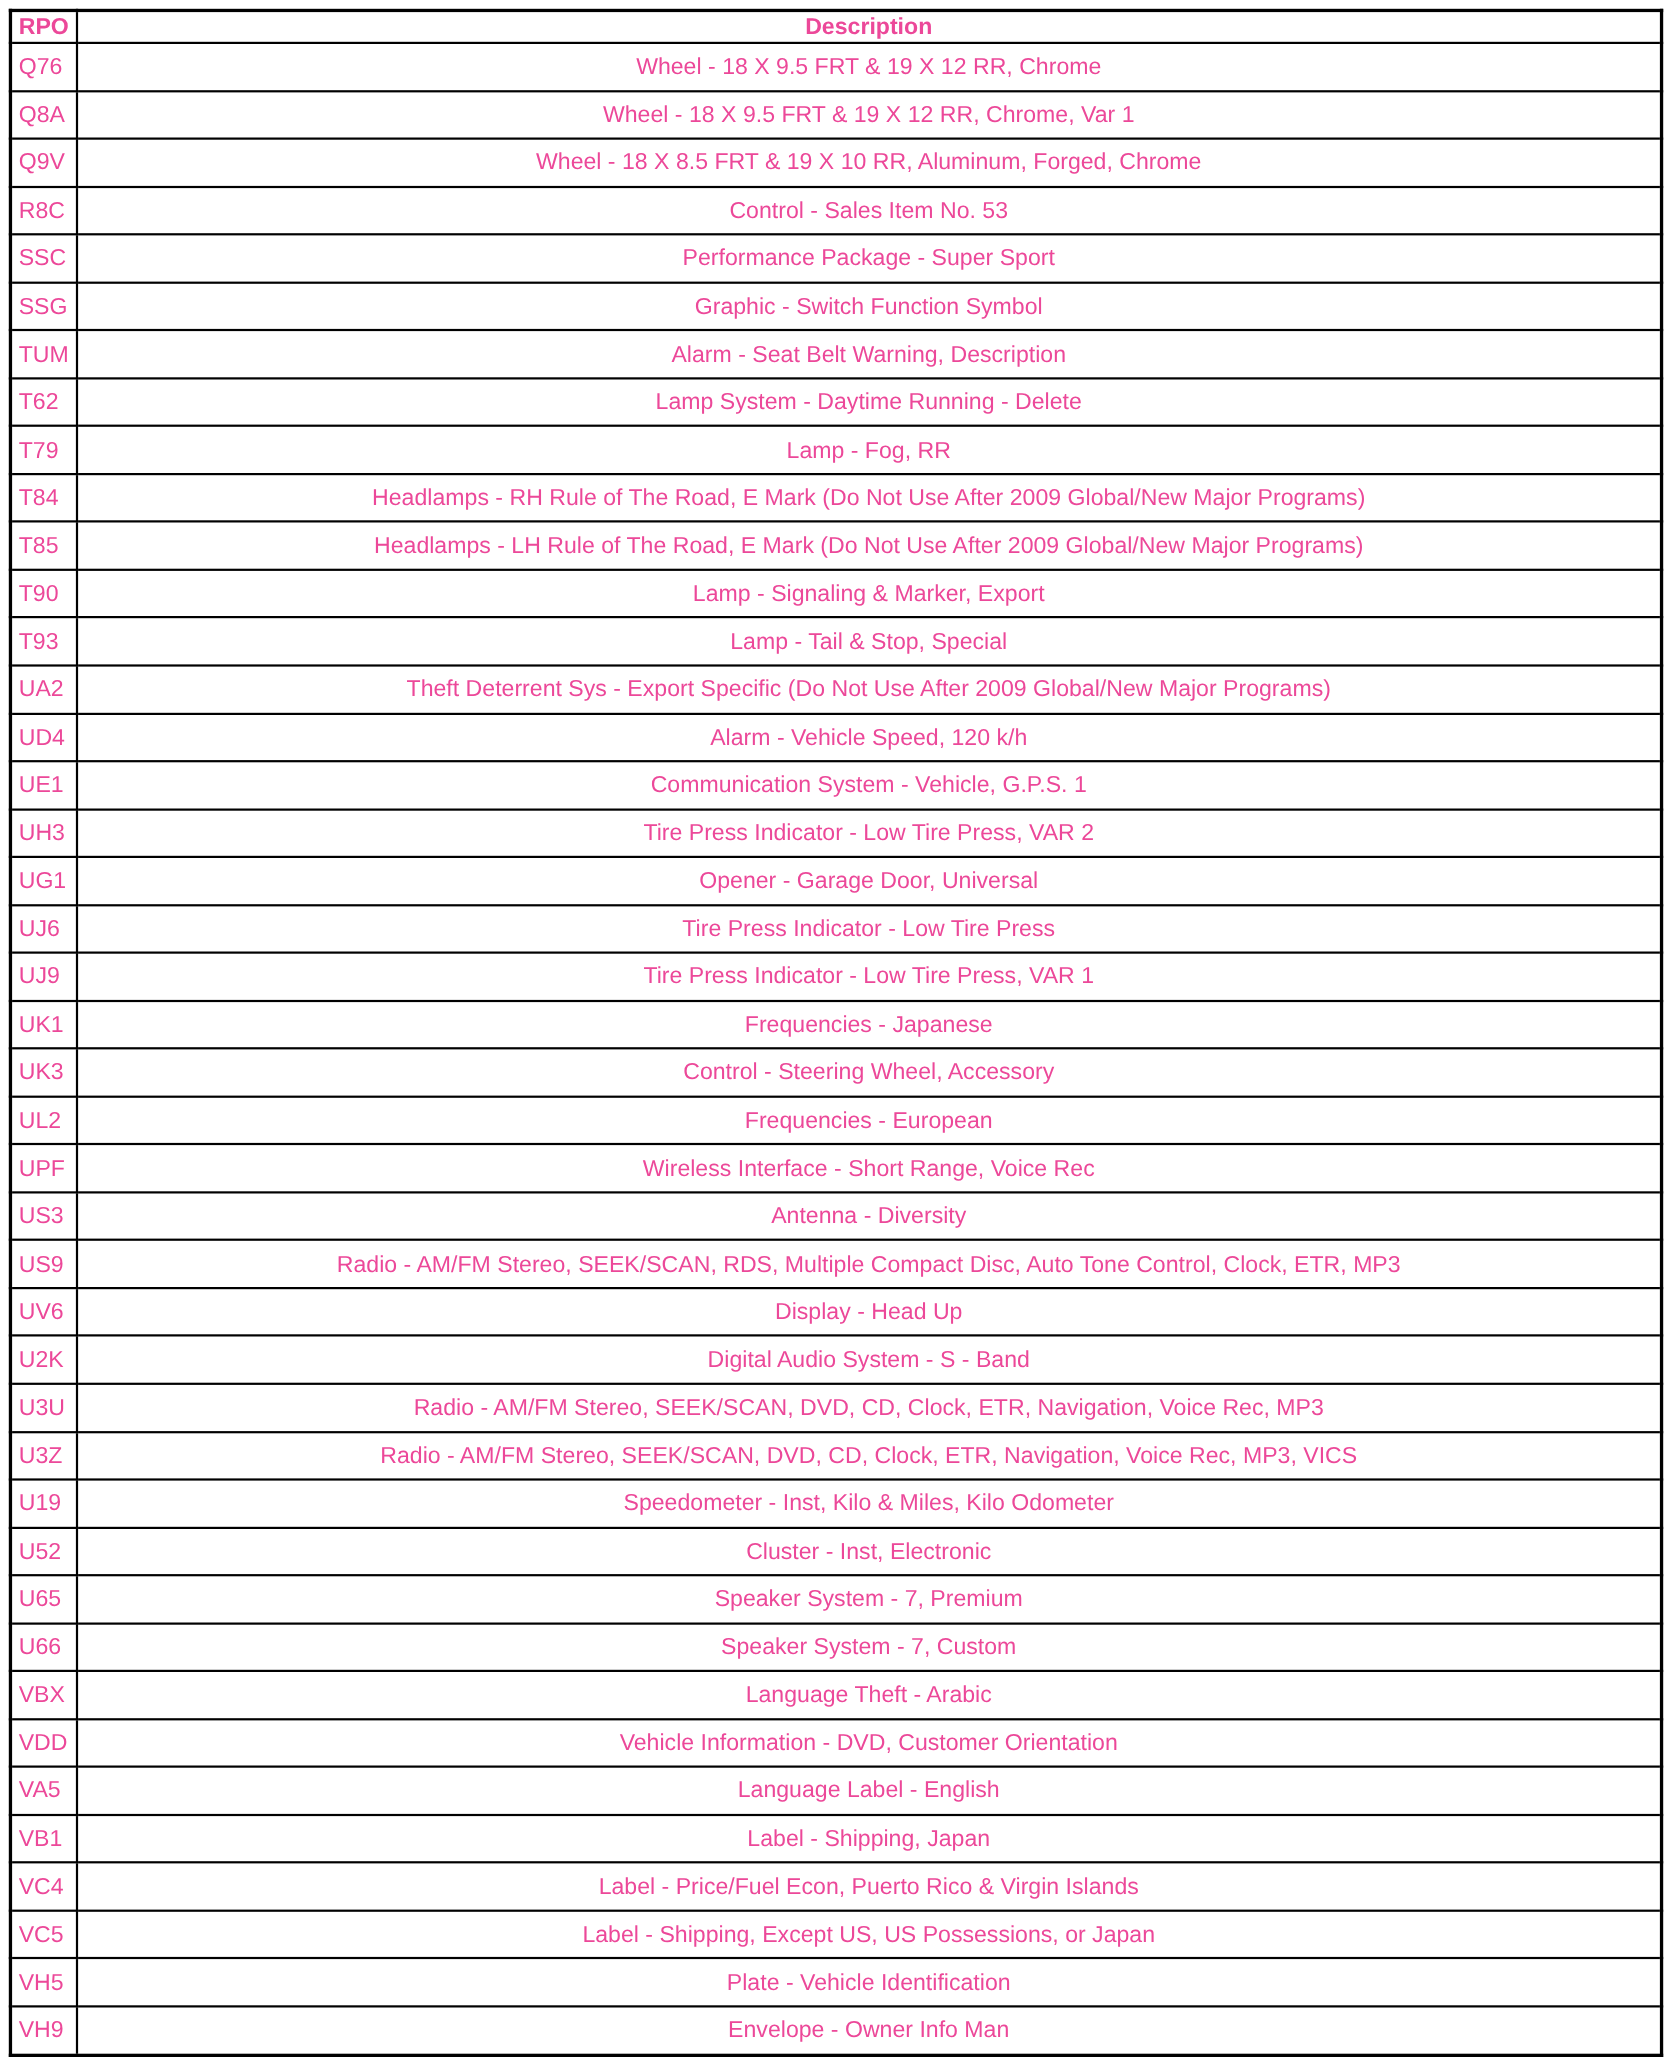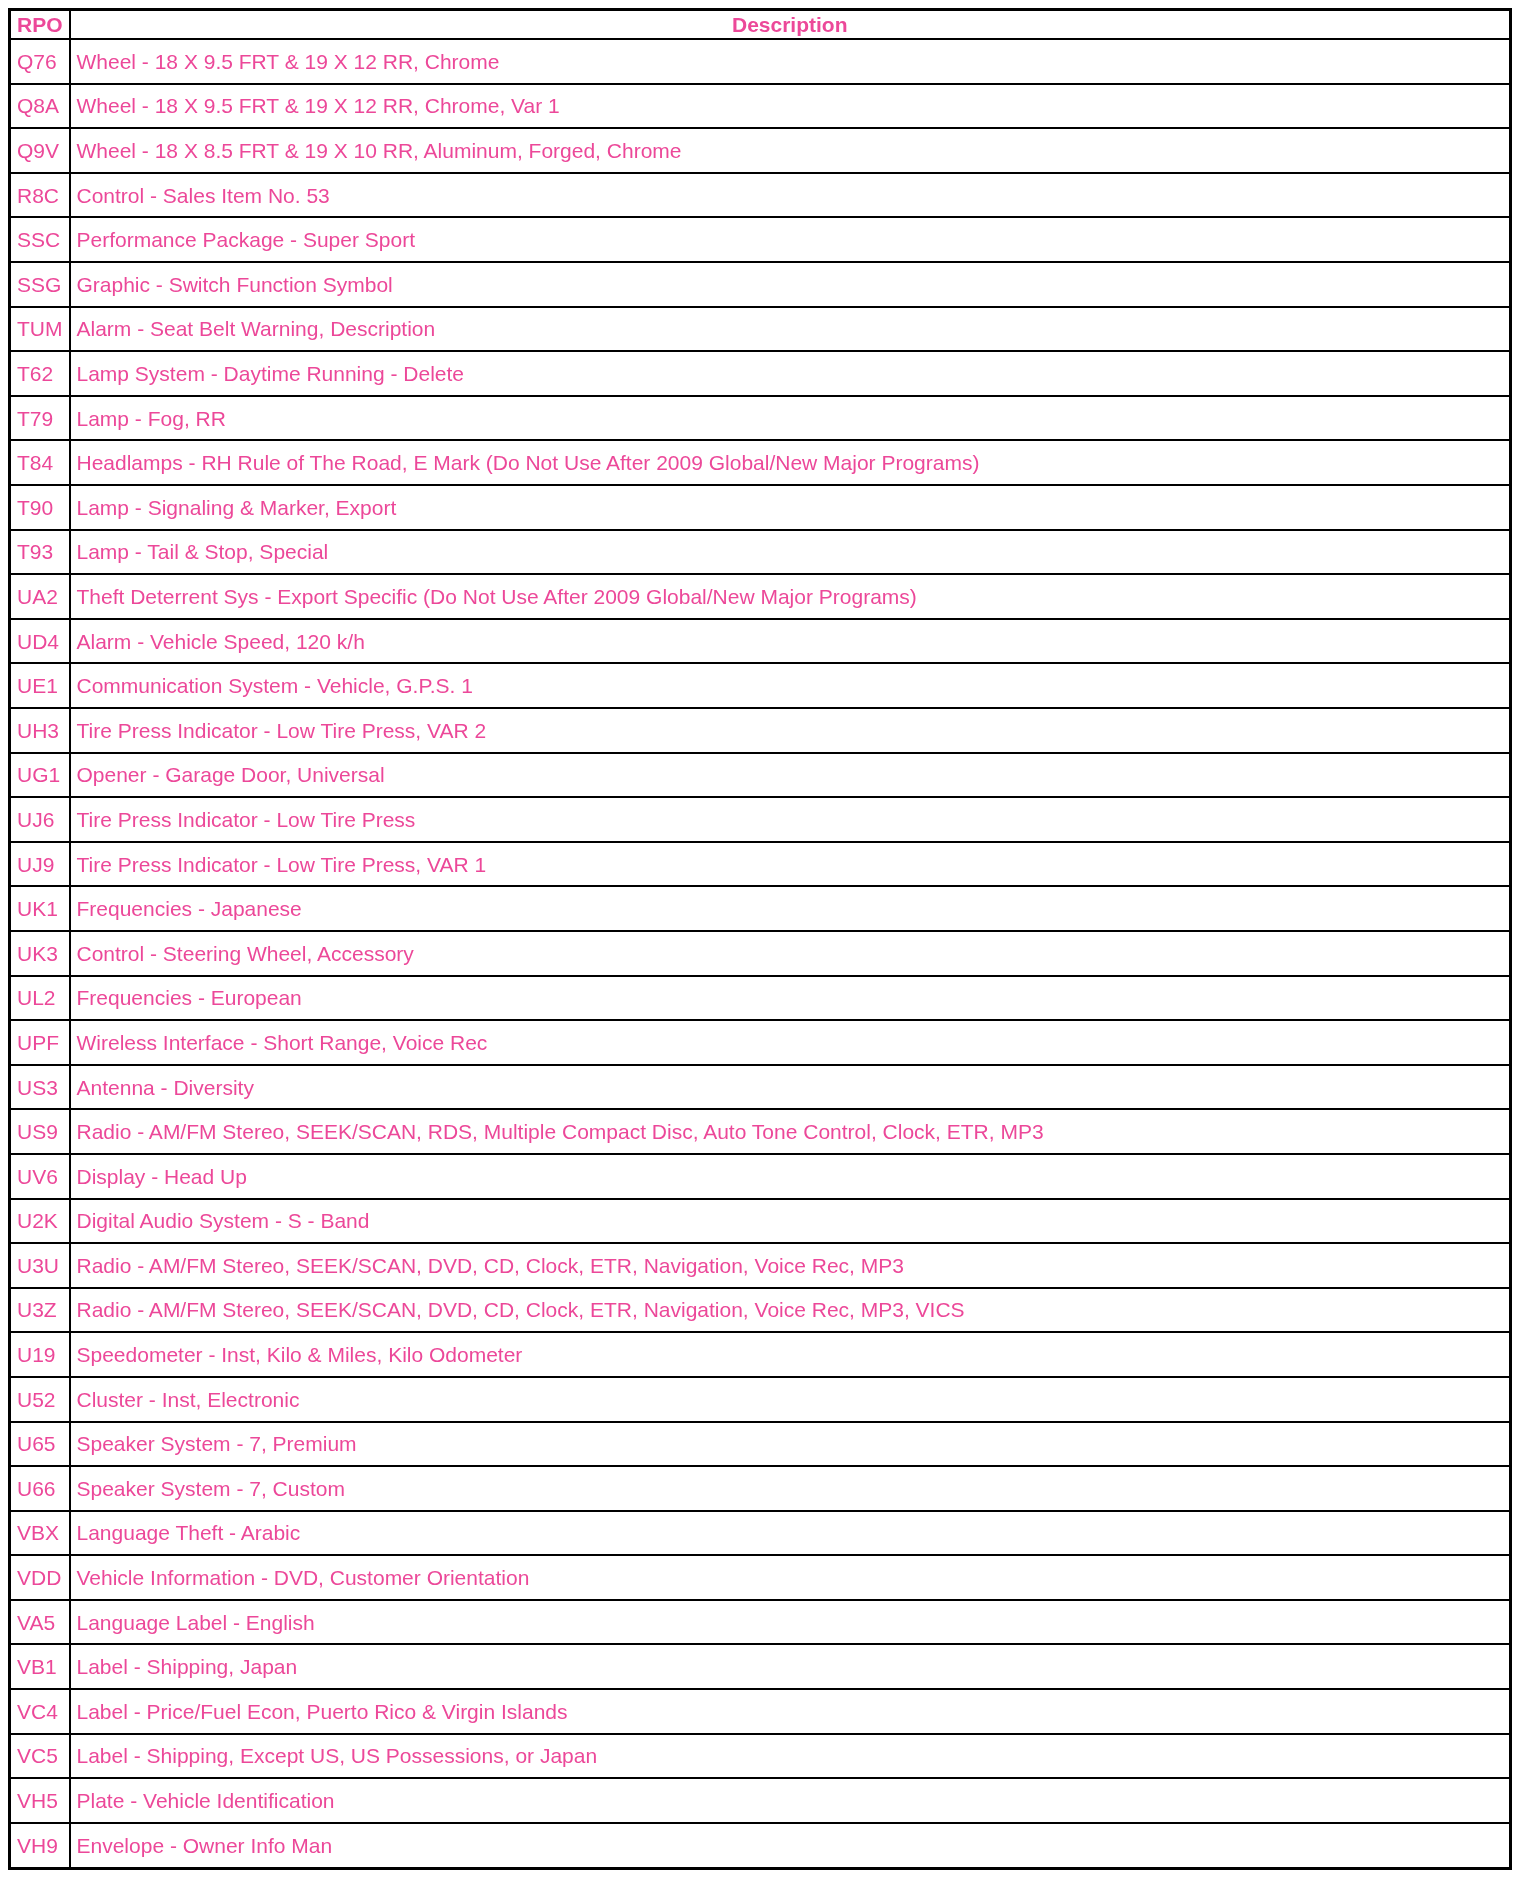--- a/index.html
+++ b/index.html
@@ -47,21 +47,21 @@
   }
   th.desc-head {
     text-align: center;
   }
   td.rpo-cell {
     text-align: left;
     padding-left: 6px;
     margin-top: 39px;
   }
   td.desc-cell {
-    text-align: left;
+    text-align: center;
     padding-left: 8px;
   }
 </style>
 </head>
 <body>
 
 <div class="page">
   <table class="rpo-table">
     <colgroup>
       <col class="col-rpo">
@@ -108,20 +108,24 @@
         </tr>
         <tr>
           <td class="rpo-cell">T79</td>
           <td class="desc-cell">Lamp - Fog, RR</td>
         </tr>
         <tr>
           <td class="rpo-cell">T84</td>
           <td class="desc-cell">Headlamps - RH Rule of The Road, E Mark (Do Not Use After 2009 Global/New Major Programs)</td>
         </tr>
         <tr>
+          <td class="rpo-cell">T85</td>
+          <td class="desc-cell">Headlamps - LH Rule of The Road, E Mark (Do Not Use After 2009 Global/New Major Programs)</td>
+        </tr>
+        <tr>
           <td class="rpo-cell">T90</td>
           <td class="desc-cell">Lamp - Signaling &amp; Marker, Export</td>
         </tr>
         <tr>
           <td class="rpo-cell">T93</td>
           <td class="desc-cell">Lamp - Tail &amp; Stop, Special</td>
         </tr>
         <tr>
           <td class="rpo-cell">UA2</td>
           <td class="desc-cell">Theft Deterrent Sys - Export Specific (Do Not Use After 2009 Global/New Major Programs)</td>

